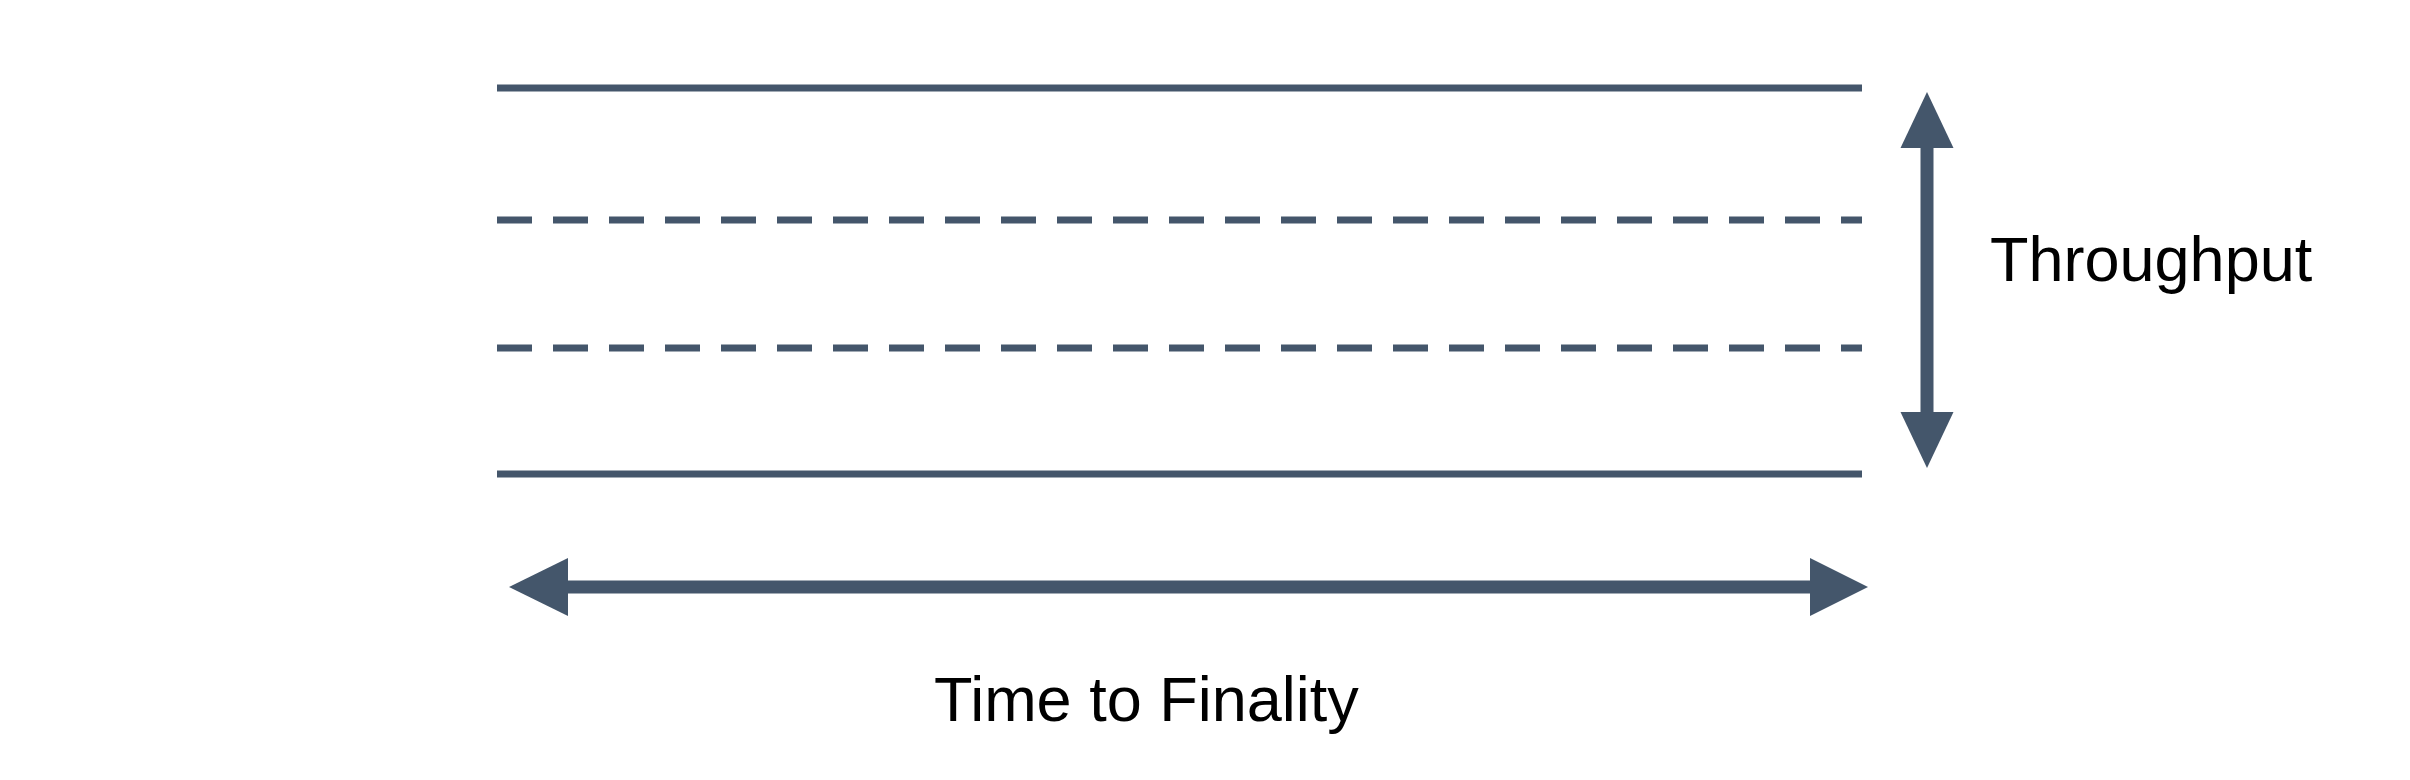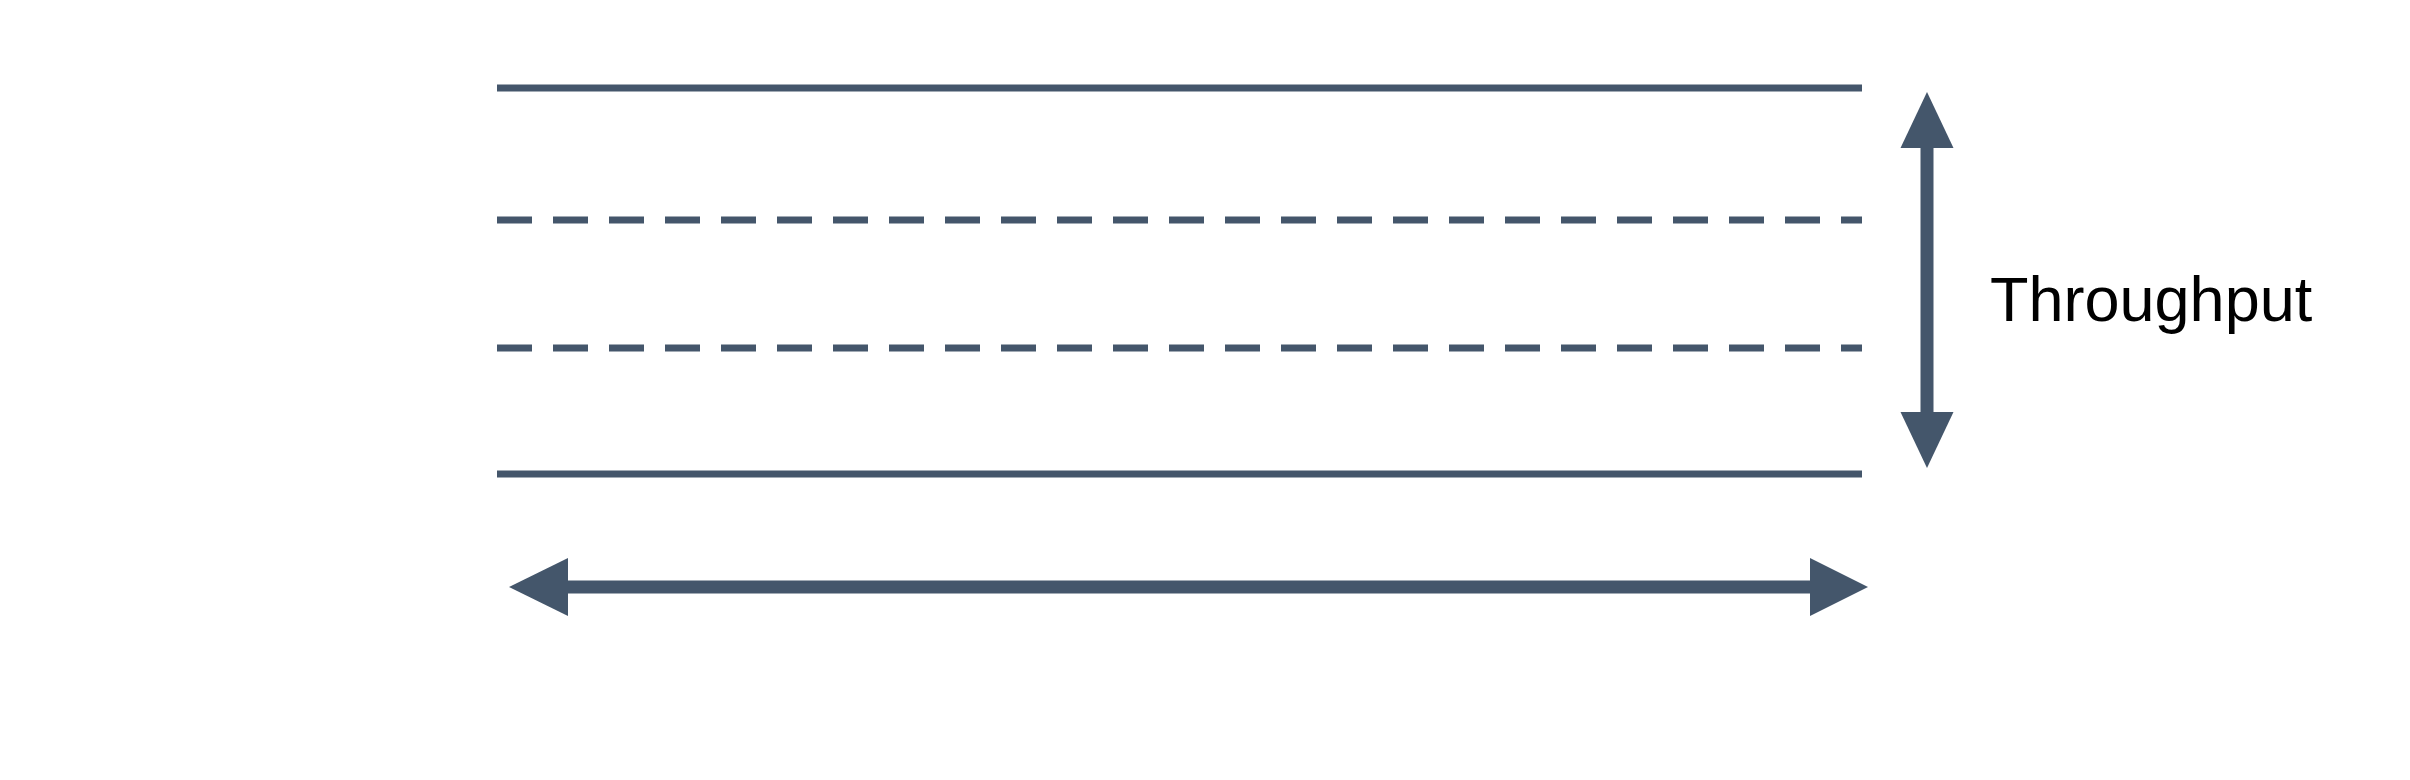--- a/index.html
+++ b/index.html
@@ -23,21 +23,20 @@
     height: 780px;
     display: block;
   }
   .label-text {
     position: absolute;
     color: #000000;
     font-family: "Liberation Sans", sans-serif;
     font-weight: 400;
     white-space: nowrap;
     line-height: 1;
-    margin-top: 40px;
   }
   #throughput-label {
     left: 1990px;
     top: 228px;
     font-size: 63px;
   }
   #time-to-finality-label {
     left: 934px;
     top: 668px;
     font-size: 63px;
@@ -66,14 +65,15 @@
 
     <g>
       <rect x="568" y="580.5" width="1242" height="13" fill="#44566B"></rect>
       <polygon points="509,587 568,558 568,616" fill="#44566B"></polygon>
       <polygon points="1868,587 1810,558 1810,616" fill="#44566B"></polygon>
     </g>
   </svg>
 
   <div class="label-text" id="throughput-label">Throughput</div>
 
+  <div class="label-text" id="time-to-finality-label">Time to Finality</div>
 
 </div>
 
 </body></html>

